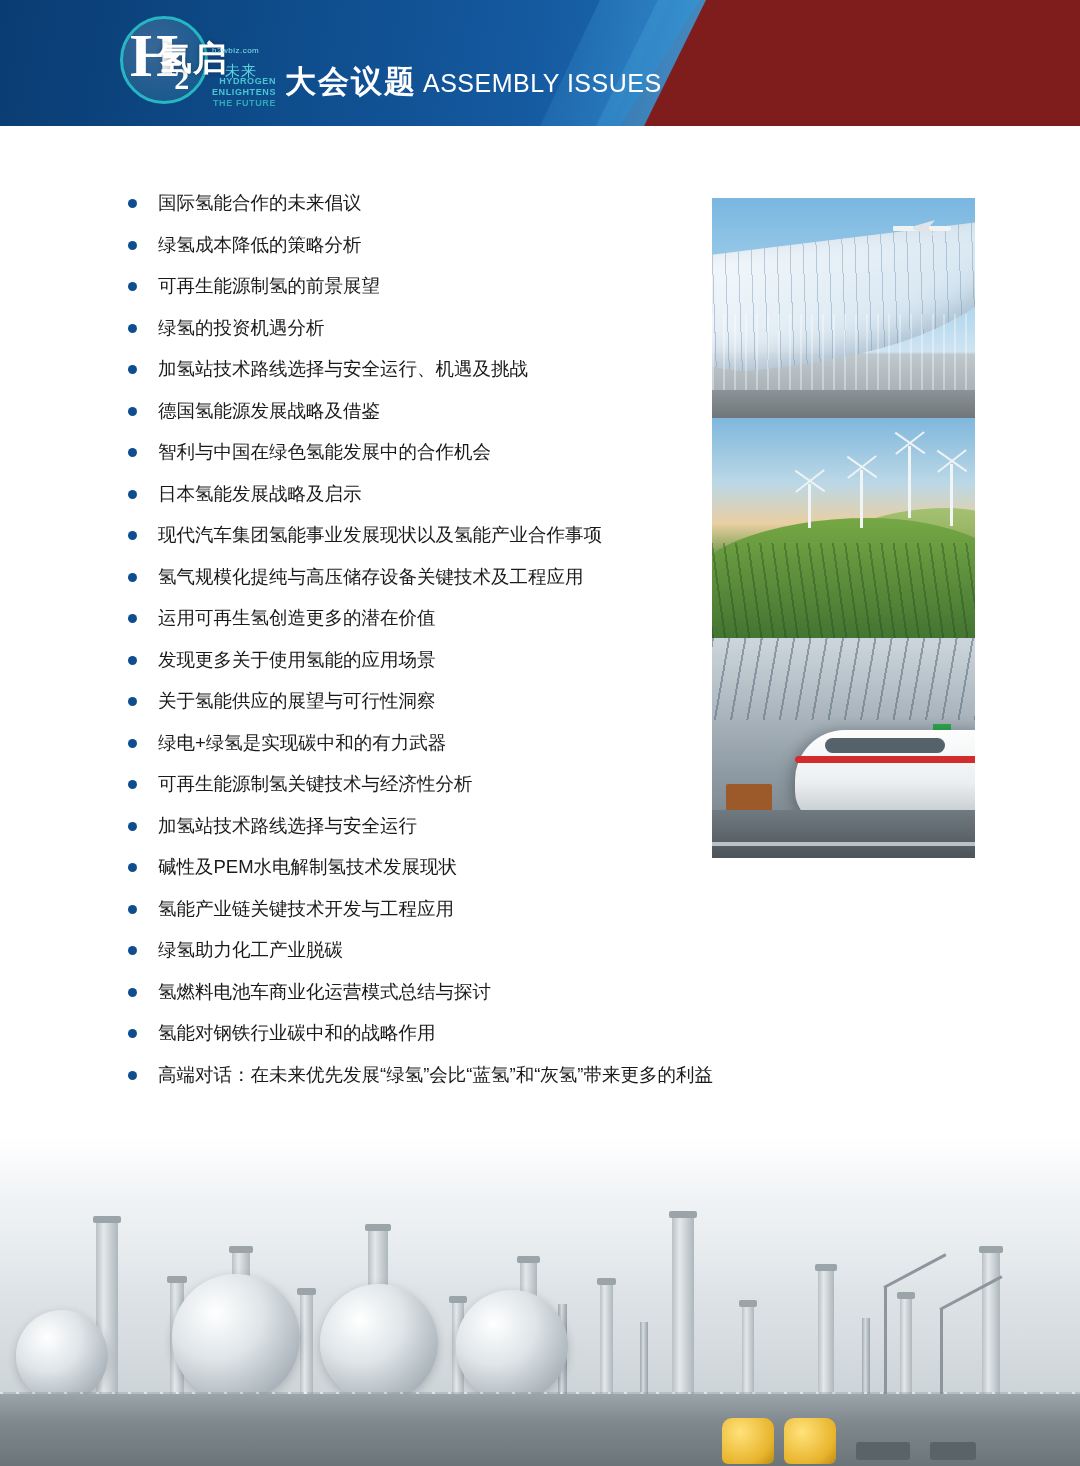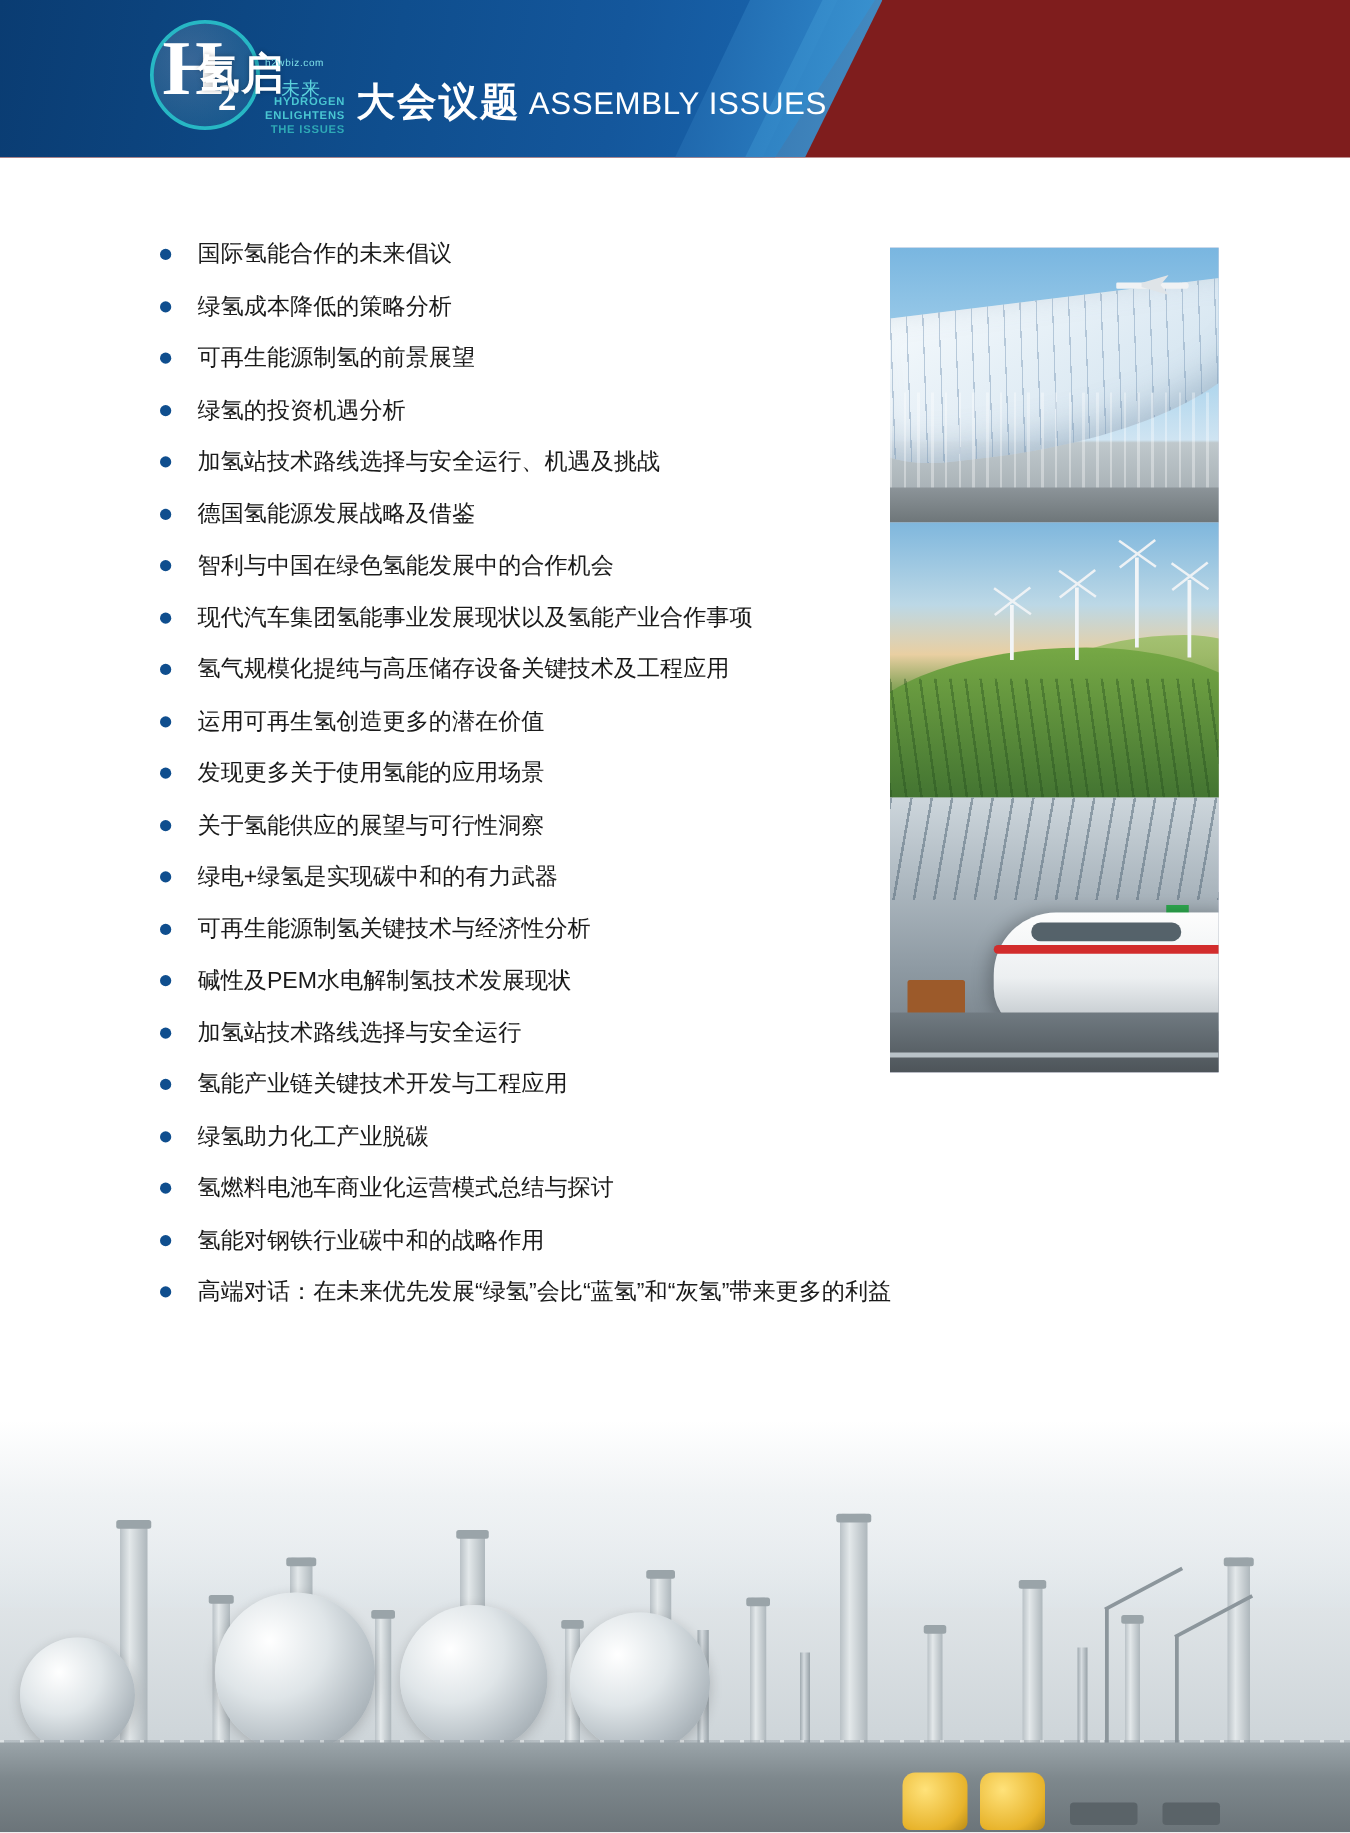--- a/index.html
+++ b/index.html
@@ -442,46 +442,47 @@
 
     <div class="logo-box">
       <div class="logo-circle"></div>
       <div class="logo-h2">H<sub>2</sub></div>
       <div class="logo-cn">氢启</div>
       <div class="logo-url">h2wbiz.com</div>
       <div class="logo-cn2">未来</div>
       <div class="logo-en">
         <span>HYDROGEN</span>
         <span>ENLIGHTENS</span>
-        <span class="l3">THE ISSUES</span>
+        <span class="l3">THE FUTURE</span>
       </div>
     </div>
 
     <div class="header-title-cn">大会议题</div>
     <div class="header-title-en">ASSEMBLY ISSUES</div>
   </div>
 
   <div class="content">
     <ul class="topic-list">
       <li class="topic-item"><span class="bullet"></span><span>国际氢能合作的未来倡议</span></li>
       <li class="topic-item"><span class="bullet"></span><span>绿氢成本降低的策略分析</span></li>
       <li class="topic-item"><span class="bullet"></span><span>可再生能源制氢的前景展望</span></li>
       <li class="topic-item"><span class="bullet"></span><span>绿氢的投资机遇分析</span></li>
       <li class="topic-item"><span class="bullet"></span><span>加氢站技术路线选择与安全运行、机遇及挑战</span></li>
       <li class="topic-item"><span class="bullet"></span><span>德国氢能源发展战略及借鉴</span></li>
       <li class="topic-item"><span class="bullet"></span><span>智利与中国在绿色氢能发展中的合作机会</span></li>
+      <li class="topic-item"><span class="bullet"></span><span>日本氢能发展战略及启示</span></li>
       <li class="topic-item"><span class="bullet"></span><span>现代汽车集团氢能事业发展现状以及氢能产业合作事项</span></li>
       <li class="topic-item"><span class="bullet"></span><span>氢气规模化提纯与高压储存设备关键技术及工程应用</span></li>
       <li class="topic-item"><span class="bullet"></span><span>运用可再生氢创造更多的潜在价值</span></li>
       <li class="topic-item"><span class="bullet"></span><span>发现更多关于使用氢能的应用场景</span></li>
       <li class="topic-item"><span class="bullet"></span><span>关于氢能供应的展望与可行性洞察</span></li>
       <li class="topic-item"><span class="bullet"></span><span>绿电+绿氢是实现碳中和的有力武器</span></li>
       <li class="topic-item"><span class="bullet"></span><span>可再生能源制氢关键技术与经济性分析</span></li>
+      <li class="topic-item"><span class="bullet"></span><span>加氢站技术路线选择与安全运行</span></li>
       <li class="topic-item"><span class="bullet"></span><span>碱性及PEM水电解制氢技术发展现状</span></li>
-      <li class="topic-item"><span class="bullet"></span><span>加氢站技术路线选择与安全运行</span></li>
       <li class="topic-item"><span class="bullet"></span><span>氢能产业链关键技术开发与工程应用</span></li>
       <li class="topic-item"><span class="bullet"></span><span>绿氢助力化工产业脱碳</span></li>
       <li class="topic-item"><span class="bullet"></span><span>氢燃料电池车商业化运营模式总结与探讨</span></li>
       <li class="topic-item"><span class="bullet"></span><span>氢能对钢铁行业碳中和的战略作用</span></li>
       <li class="topic-item"><span class="bullet"></span><span>高端对话：在未来优先发展“绿氢”会比“蓝氢”和“灰氢”带来更多的利益</span></li>
     </ul>
   </div>
 
   <div class="photo-stack">
     <div class="photo p1">

